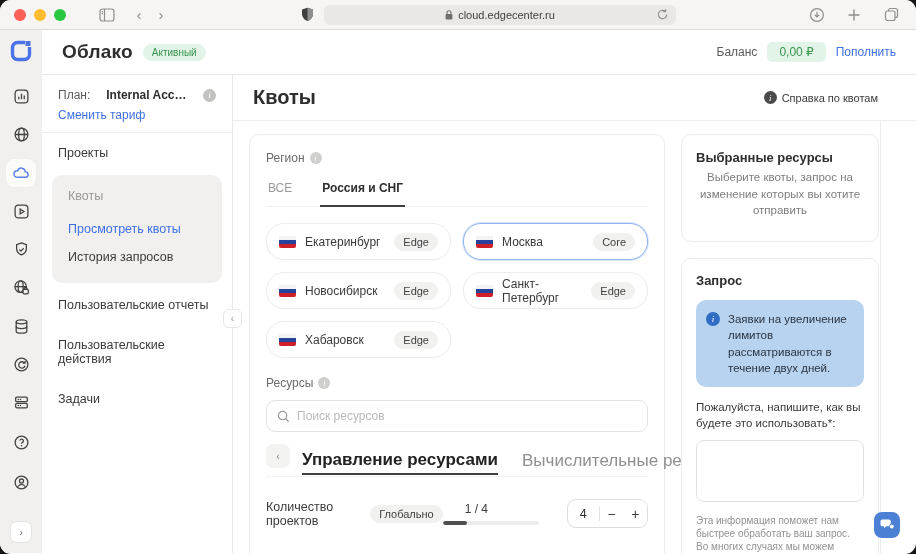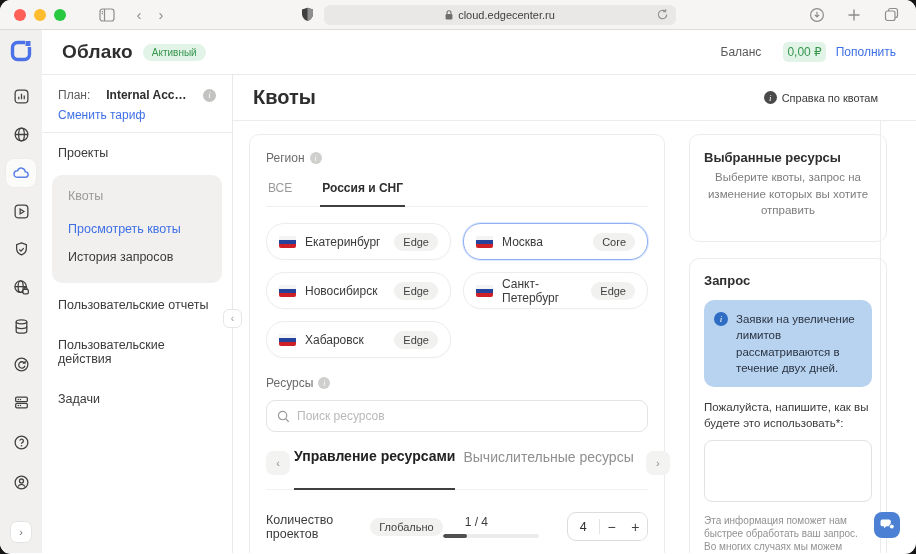--- a/index.html
+++ b/index.html
@@ -39,21 +39,21 @@
     justify-content:center; margin-top:14px; }
 
   .app-main { flex:1; display:flex; flex-direction:column; min-width:0; }
   .app-header { height:45px; display:flex; align-items:center; padding:0 20px;
     border-bottom:1px solid #e9e9e9; background:#fff; }
   .app-title { font-size:19px; font-weight:bold; color:#2e2e2e; letter-spacing:.2px; }
   .badge-green { margin-left:10px; background:#e2f4e7; color:#35964e; font-size:10px;
     padding:3px 9px; border-radius:10px; }
   .header-right { margin-left:auto; display:flex; align-items:center; gap:10px; font-size:12px; }
   .balance-label { color:#5a5a5a; }
-  .balance-badge { background:#e2f4e7; color:#35964e; padding:3px 4px; border-radius:5px;margin-left:12px; }
+  .balance-badge { background:#e2f4e7; color:#35964e; padding:3px 12px; border-radius:5px; }
   .link { color:#3e70e5; cursor:pointer; }
 
   .app-body { flex:1; display:flex; min-height:0; }
 
   
   .sidebar { width:190px; flex-shrink:0; position:relative; font-size:12.5px; }
   .plan-block { padding:13px 16px 10px; border-bottom:1px solid #ececec; }
   .plan-line { display:flex; align-items:center; gap:16px; white-space:nowrap; }
   .plan-label { color:#5c5c5c; font-size:12px; }
   .plan-value { color:#2e2e2e; font-weight:bold; font-size:12px; overflow:hidden;
@@ -75,21 +75,21 @@
   .content { flex:1; border-left:1px solid #e9e9e9; display:flex; flex-direction:column;
     min-width:0; position:relative; }
   .content::after { content:""; position:absolute; right:35px; top:46px; bottom:0;
     width:1px; background:#ececec; }
   .content-header { height:46px; flex-shrink:0; display:flex; align-items:center;
     padding:0 20px; border-bottom:1px solid #ececec; }
   .page-title { font-size:20px; font-weight:bold; color:#2e2e2e; }
   .help-link { margin-left:auto; margin-right:18px; font-size:11px; color:#3a3a3a;
     display:flex; align-items:center; gap:5px; cursor:pointer; }
   .info-dot.dark { background:#4a4a4a; }
-  .content-scroll { flex:1; display:flex; gap:24px; padding:13px 53px 0 16px; overflow:hidden; }
+  .content-scroll { flex:1; display:flex; gap:16px; padding:13px 53px 0 16px; overflow:hidden; }
 
   .card { background:#fff; border:1px solid #ececec; border-radius:10px; }
   .center-card { width:416px; flex-shrink:0; padding:16px; height:600px; }
 
   .field-label { font-size:12px; color:#6b6b6b; display:flex; align-items:center; gap:5px; }
   .info-dot.light { background:#cfcfcd; width:12px; height:12px; font-size:8px; }
 
   .region-tabs { display:flex; gap:26px; margin-top:12px; border-bottom:1px solid #efefef; }
   .rtab { font-size:12px; color:#9a9a9a; padding:4px 2px 10px; cursor:pointer; }
   .rtab.active { color:#2e2e2e; font-weight:bold; border-bottom:2px solid #3f3f3f;
@@ -112,21 +112,21 @@
   .search-box { margin-top:10px; height:32px; border:1px solid #e3e3e3; border-radius:9px;
     display:flex; align-items:center; padding:0 10px; gap:7px; }
   .search-box input { border:none; outline:none; flex:1; font-size:12px; color:#3a3a3a;
     font-family:inherit; background:transparent; }
   .search-box input::placeholder { color:#b9b9b9; }
 
   .res-tabs { display:flex; align-items:center; margin-top:12px; border-bottom:1px solid #f1f1f1; }
   .tab-arrow { width:24px; height:24px; border-radius:7px; background:#f3f3f2; color:#8d8d8d;
     font-size:11px; display:flex; align-items:center; justify-content:center; flex-shrink:0;
     margin-bottom:8px; cursor:pointer; }
-  .res-tab { font-size:14px; color:#8f8f8f; padding:4px 0 24px; margin:0 4px;
+  .res-tab { font-size:17px; color:#8f8f8f; padding:4px 0 3px; margin:0 12px;
     white-space:nowrap; cursor:pointer; }
   .res-tab.active { color:#222; font-weight:bold; border-bottom:2px solid #3f3f3f;
     margin-bottom:-1px; }
   .res-tab.clip { overflow:hidden; max-width:104px; text-overflow:clip; }
 
   .quota-row { display:flex; align-items:center; margin-top:22px; }
   .quota-name { font-size:12.5px; color:#3a3a3a; display:flex; align-items:center; gap:7px; }
   .usage-wrap { margin-left:auto; width:110px; }
   .usage-text { font-size:12px; color:#3a3a3a; margin-left:22px; margin-bottom:5px; }
   .progress-track { height:4px; background:#ececec; border-radius:2px; overflow:hidden; }

